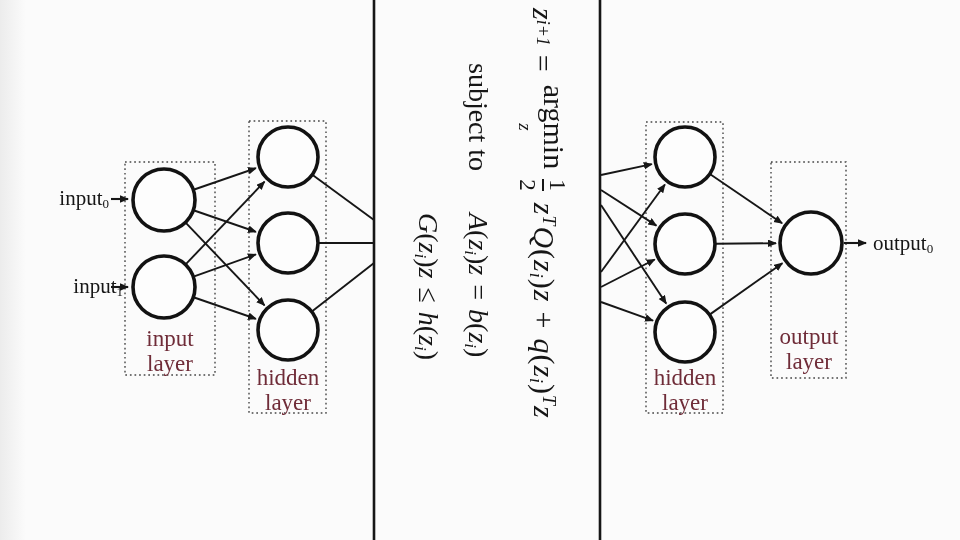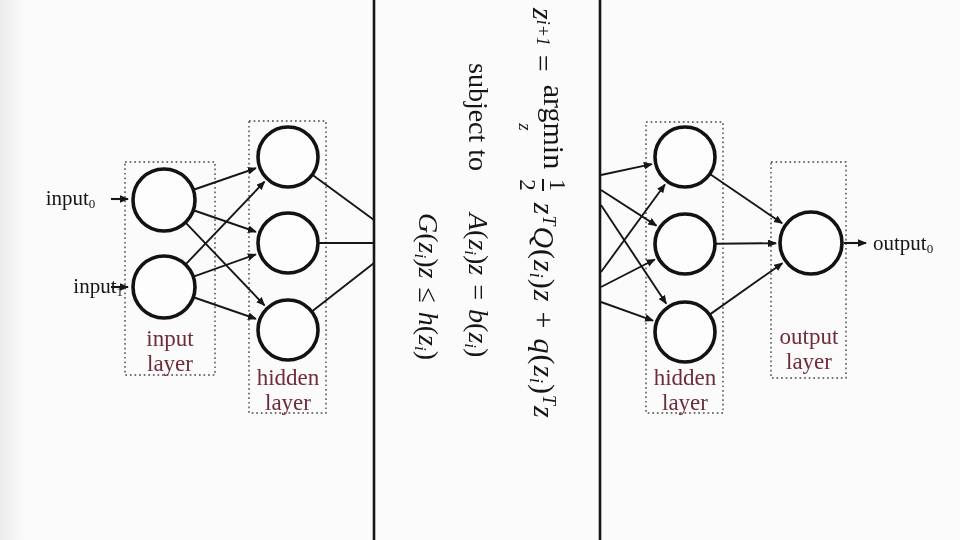--- a/index.html
+++ b/index.html
@@ -100,21 +100,21 @@
     <circle class="node" cx="164" cy="287" r="31"></circle>
     <circle class="node" cx="288" cy="157" r="30"></circle>
     <circle class="node" cx="288" cy="243" r="30"></circle>
     <circle class="node" cx="288" cy="330" r="30"></circle>
     <circle class="node" cx="685" cy="157" r="30"></circle>
     <circle class="node" cx="685" cy="244" r="30"></circle>
     <circle class="node" cx="685" cy="332" r="30"></circle>
     <circle class="node" cx="811" cy="243" r="31"></circle>
   </svg>
 
-  <div class="node-label lbl-right" style="left:32px;top:186px;width:77px;text-align:center;"><span>input</span><span class="nsub">0</span></div>
+  <div class="node-label lbl-right" style="left:32px;top:186px;width:77px;"><span>input</span><span class="nsub">0</span></div>
   <div class="node-label lbl-right" style="left:46px;top:274px;width:77px;"><span>input</span><span class="nsub">1</span></div>
   <div class="node-label" style="left:873px;top:231px;"><span>output</span><span class="nsub">0</span></div>
 
   <div class="layer-label" style="left:125px;top:326px;width:90px;">
     <div>input</div>
     <div>layer</div>
   </div>
   <div class="layer-label" style="left:245px;top:365px;width:86px;">
     <div>hidden</div>
     <div>layer</div>

